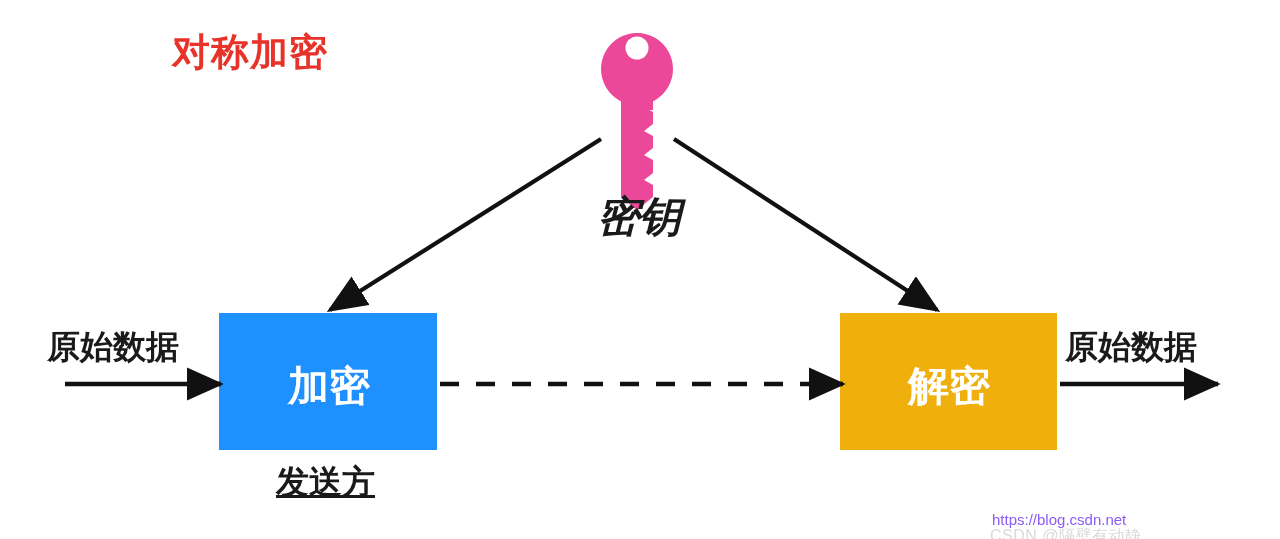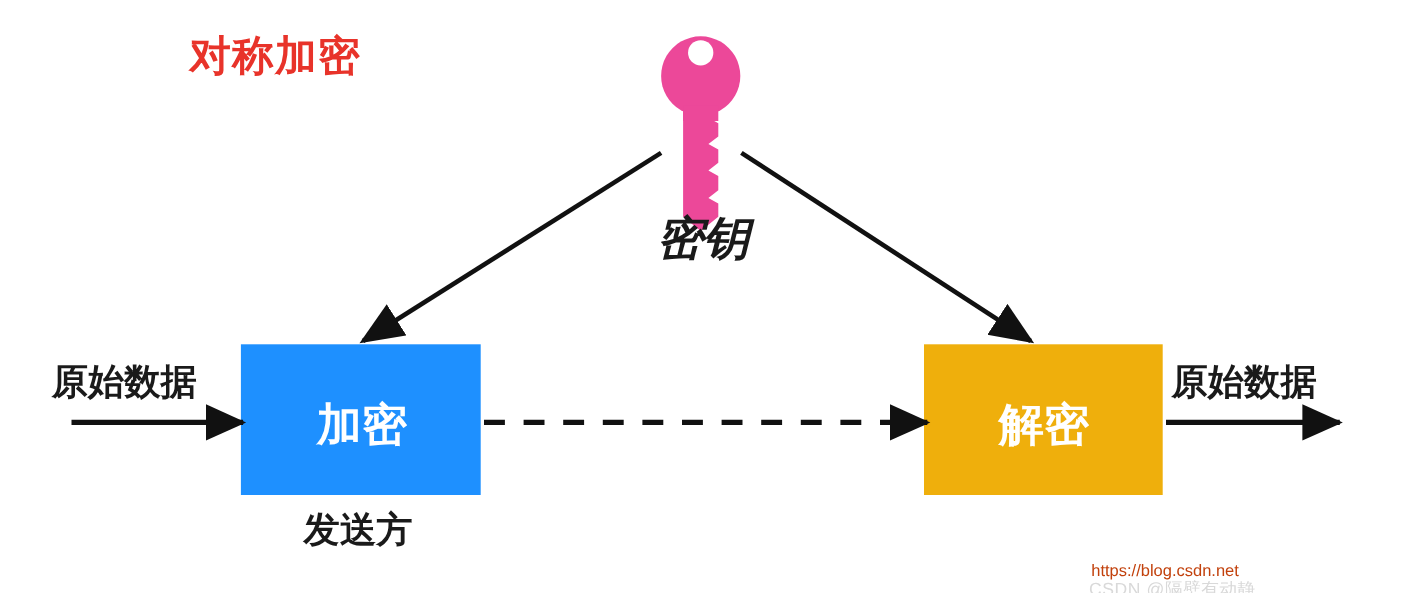--- a/index.html
+++ b/index.html
@@ -56,20 +56,21 @@
   }
   #right-plain-label {
     left: 1065px;
     top: 330px;
     font-size: 33px;
   }
   #sender-label {
     left: 276px;
     top: 465px;
     font-size: 33px;
+    text-decoration: underline;
   }
   #receiver-label {
     left: 894px;
     top: 465px;
     font-size: 33px;
   }
   .box-text {
     position: absolute;
     color: #ffffff;
     font-weight: bold;
@@ -92,21 +93,21 @@
     font-size: 16px;
     color: #d9d9d9;
     white-space: nowrap;
     letter-spacing: 0.5px;
   }
   #watermark-url {
     position: absolute;
     left: 992px;
     top: 511px;
     font-size: 15px;
-    color: #c2410c;
+    color: #8b5cf6;
     white-space: nowrap;
   }
 </style>
 </head>
 <body>
 
 <div id="canvas">
 
   <svg id="diagram-svg" viewBox="0 0 1280 539" xmlns="http://www.w3.org/2000/svg">
     <defs>

